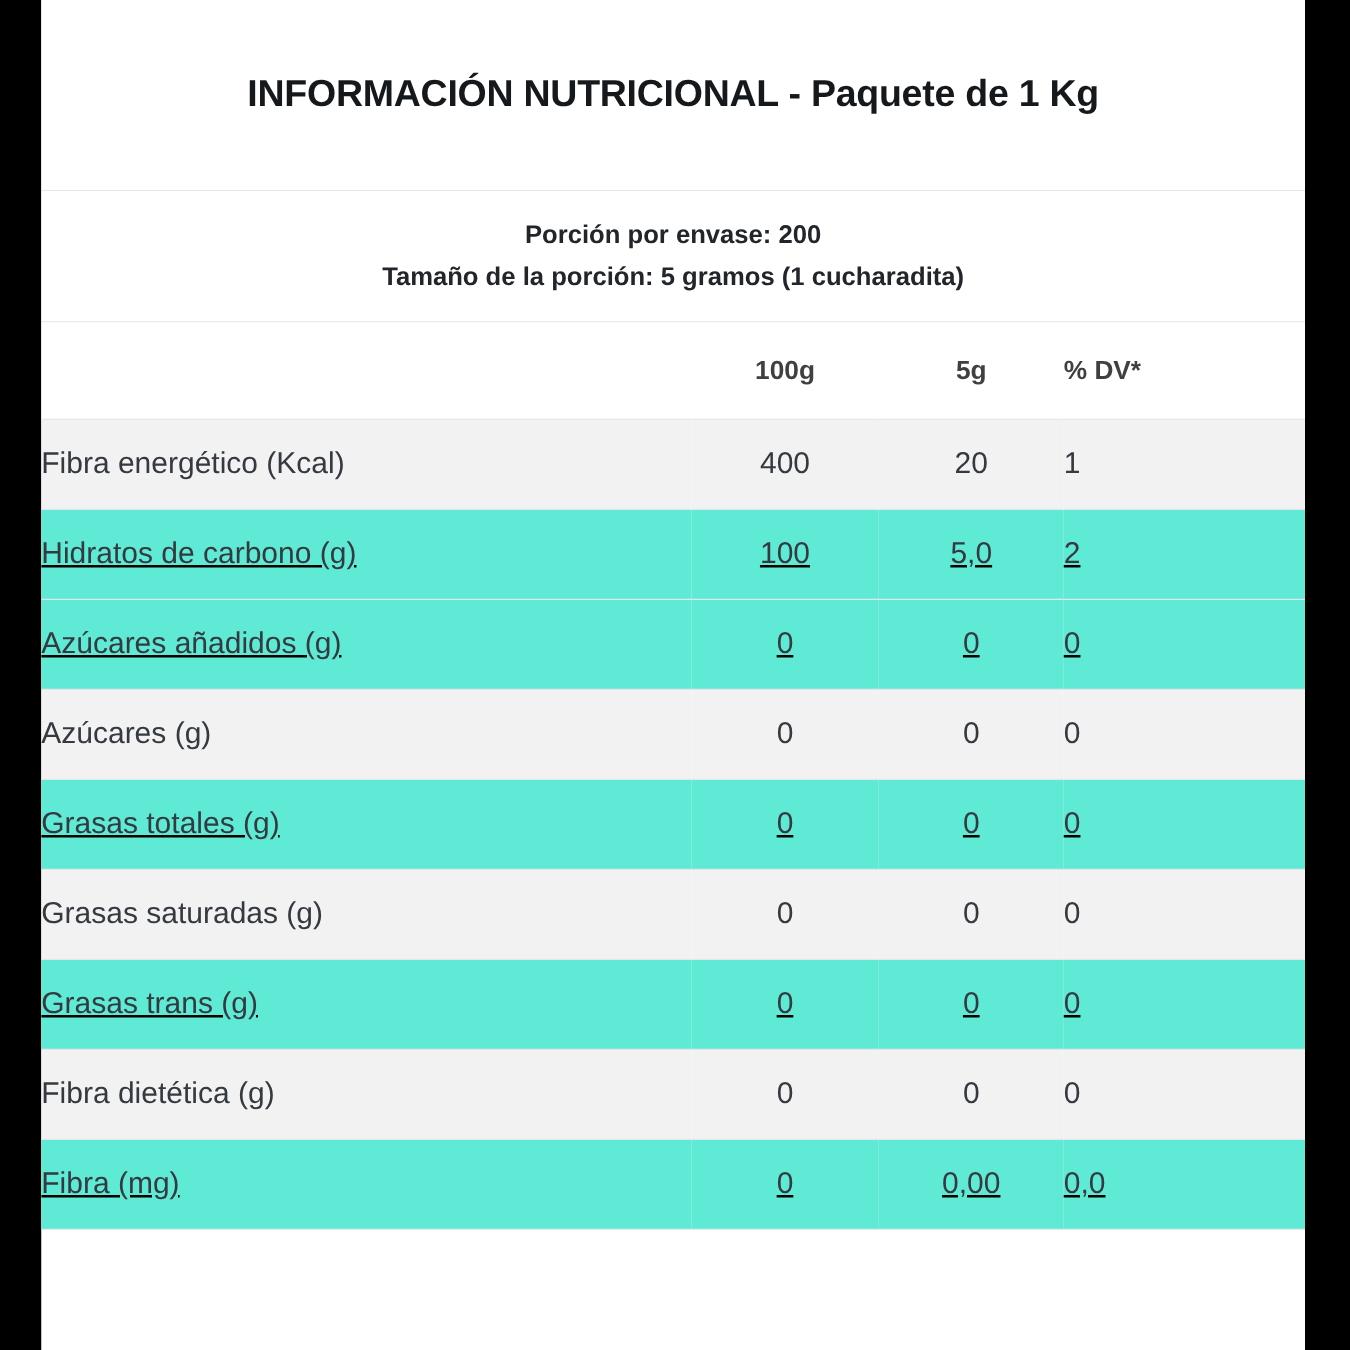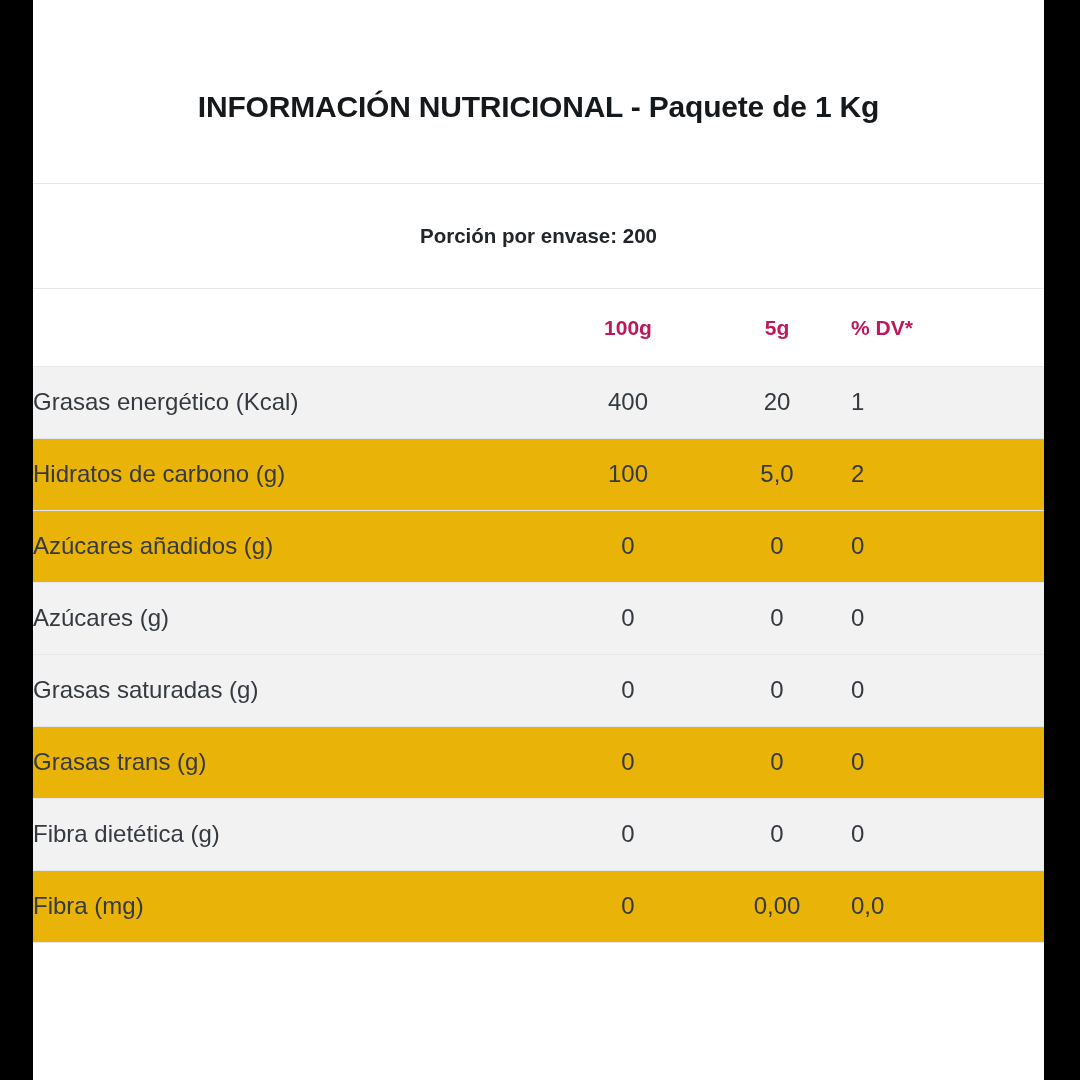--- a/index.html
+++ b/index.html
@@ -32,21 +32,20 @@
     overflow: hidden;
   }
 
   
   .title-block {
     height: 152px;
     display: flex;
     align-items: center;
     justify-content: center;
     background: #ffffff;
-    margin-top: 31px;
   }
   .title-text {
     font-family: "Liberation Sans Narrow", "Liberation Sans", sans-serif;
     font-weight: bold;
     font-size: 30px;
     letter-spacing: -0.2px;
     color: #16191c;
     text-align: center;
     white-space: nowrap;
   }
@@ -86,35 +85,35 @@
   .nutri-table col.c-label  { width: 520px; }
   .nutri-table col.c-100g   { width: 150px; }
   .nutri-table col.c-5g     { width: 148px; }
   .nutri-table col.c-dv     { width: 193px; }
 
   .nutri-table thead th {
     height: 77px;
     background: #ffffff;
     font-weight: bold;
     font-size: 21px;
-    color: #be185d;
+    color: #404040;
     padding: 0;
     vertical-align: middle;
     border-bottom: 1px solid #e4e8eb;
   }
   th.th-label { text-align: left; padding-left: 22px; }
   th.th-100g  { text-align: center; }
   th.th-5g    { text-align: center; }
   th.th-dv    { text-align: left; padding-left: 27px; }
 
   .nutri-table tbody tr {
     height: 72px;
   }
   .nutri-table tbody tr.odd  { background: #f2f2f2; }
-  .nutri-table tbody tr.even { background: #eab308; }
+  .nutri-table tbody tr.even { background: #5eead4; text-decoration: underline; }
   .nutri-table tbody tr td {
     padding: 0;
     vertical-align: middle;
     font-size: 24px;
     font-weight: normal;
     color: #343a40;
     border-bottom: 1px solid #e4e8eb;
     line-height: 1.2;
   }
   td.td-label { text-align: left;  padding-left: 22px; color: #343a40; }
@@ -130,20 +129,21 @@
   <div id="content-panel">
 
     <div class="title-block">
       <div class="title-text">INFORMACIÓN NUTRICIONAL - Paquete de 1 Kg</div>
     </div>
 
     <div class="rule"></div>
 
     <div class="serving-block">
       <div class="serving-line">Porción por envase: 200</div>
+      <div class="serving-line">Tamaño de la porción: 5 gramos (1 cucharadita)</div>
     </div>
 
     <div class="rule"></div>
 
     <table class="nutri-table">
       <colgroup>
         <col class="c-label">
         <col class="c-100g">
         <col class="c-5g">
         <col class="c-dv">
@@ -151,21 +151,21 @@
       <thead>
         <tr>
           <th class="th-label"></th>
           <th class="th-100g">100g</th>
           <th class="th-5g">5g</th>
           <th class="th-dv">% DV*</th>
         </tr>
       </thead>
       <tbody id="table-body">
           <tr class="odd">
-            <td class="td-label">Grasas energético (Kcal)</td>
+            <td class="td-label">Fibra energético (Kcal)</td>
             <td class="td-100g">400</td>
             <td class="td-5g">20</td>
             <td class="td-dv">1</td>
           </tr>
           <tr class="even">
             <td class="td-label">Hidratos de carbono (g)</td>
             <td class="td-100g">100</td>
             <td class="td-5g">5,0</td>
             <td class="td-dv">2</td>
           </tr>
@@ -174,20 +174,26 @@
             <td class="td-100g">0</td>
             <td class="td-5g">0</td>
             <td class="td-dv">0</td>
           </tr>
           <tr class="odd">
             <td class="td-label">Azúcares (g)</td>
             <td class="td-100g">0</td>
             <td class="td-5g">0</td>
             <td class="td-dv">0</td>
           </tr>
+          <tr class="even">
+            <td class="td-label">Grasas totales (g)</td>
+            <td class="td-100g">0</td>
+            <td class="td-5g">0</td>
+            <td class="td-dv">0</td>
+          </tr>
           <tr class="odd">
             <td class="td-label">Grasas saturadas (g)</td>
             <td class="td-100g">0</td>
             <td class="td-5g">0</td>
             <td class="td-dv">0</td>
           </tr>
           <tr class="even">
             <td class="td-label">Grasas trans (g)</td>
             <td class="td-100g">0</td>
             <td class="td-5g">0</td>

